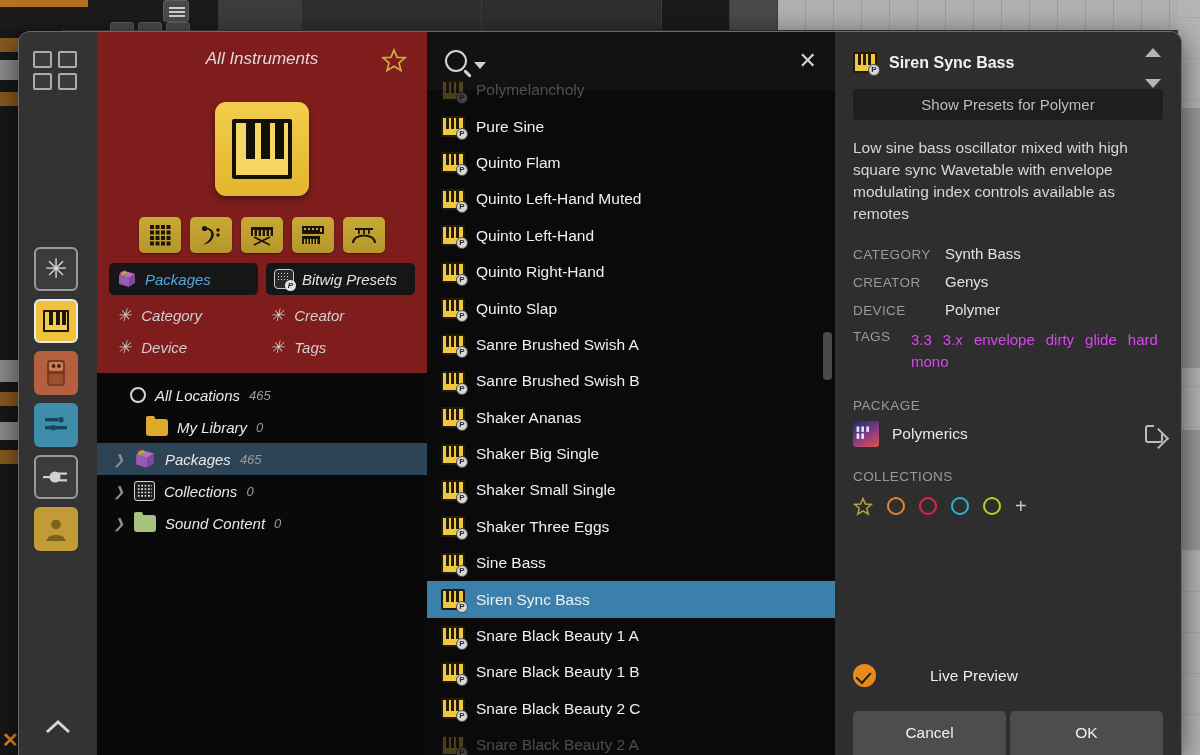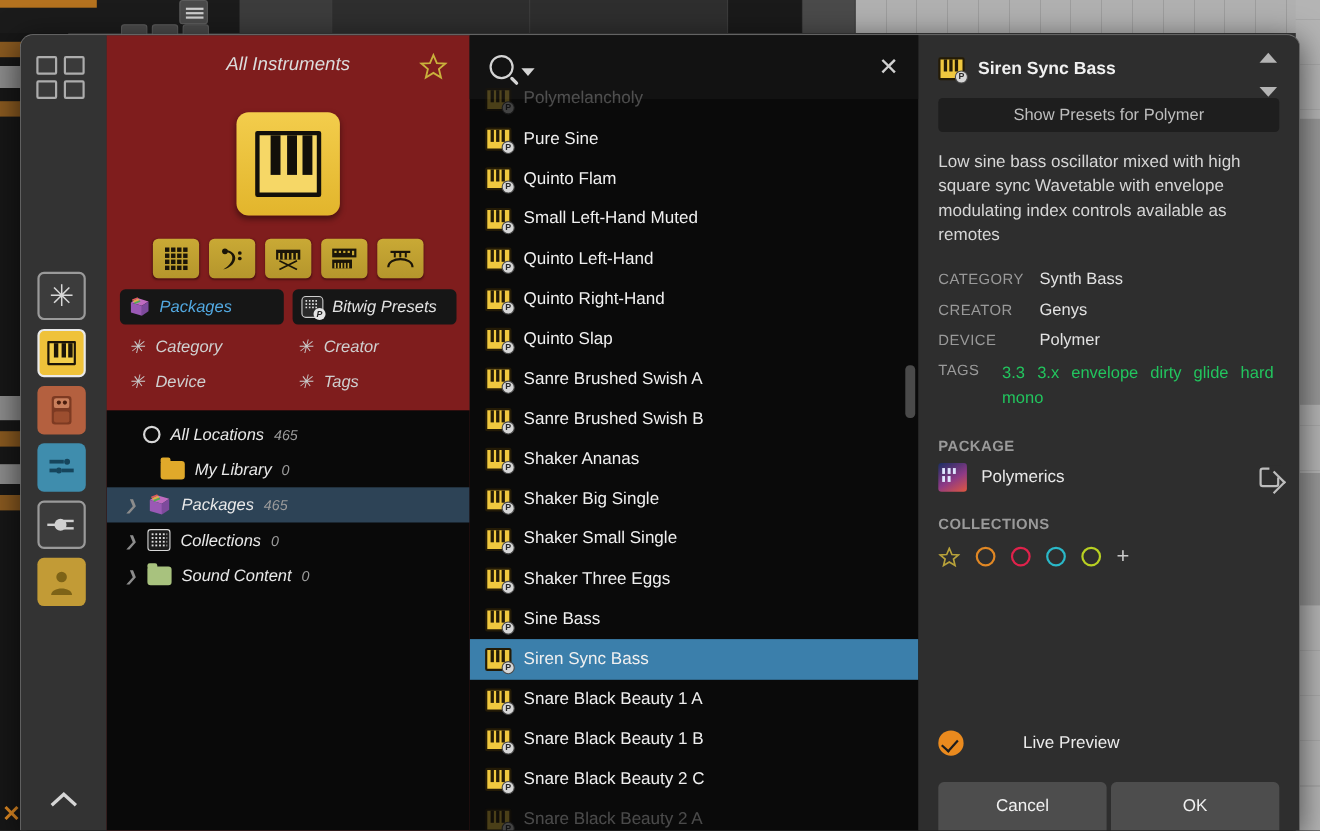--- a/index.html
+++ b/index.html
@@ -156,22 +156,22 @@
   .spin .dn { border-top:9px solid #b4b4b4; bottom:2px;}
   .show-presets {
     margin:16px 18px 0 18px; height:31px; background:#1e1e1e; border-radius:4px;
     display:flex; align-items:center; justify-content:center; color:#bdbdbd; font-size:15px; cursor:pointer;
   }
   .det-desc { margin:17px 18px 0 18px; font-size:15.5px; line-height:22px; color:#d6d6d6; }
   .meta { margin:20px 18px 0 18px; }
   .meta-row { display:flex; margin-bottom:11px; font-size:14.5px; align-items:baseline;}
   .meta-key { color:#9a9a9a; font-size:13.5px; letter-spacing:.4px; flex:0 0 92px;}
   .meta-val { color:#e2e2e2; font-size:15px;}
-  .tags { display:flex; flex-wrap:wrap; gap:0 11px; color:#22c55e; font-size:15px; line-height:22px;}
-  .sec-label { margin:8px 18px 8px 18px; color:#9a9a9a; font-size:13.5px; letter-spacing:.4px;font-weight:bold;}
+  .tags { display:flex; flex-wrap:wrap; gap:0 11px; color:#d946ef; font-size:15px; line-height:22px;}
+  .sec-label { margin:8px 18px 8px 18px; color:#9a9a9a; font-size:13.5px; letter-spacing:.4px;}
   .pkg-row { display:flex; align-items:center; gap:13px; margin:0 18px; cursor:pointer;}
   .pkg-thumb { width:26px; height:26px; border-radius:3px; flex:0 0 26px; position:relative; overflow:hidden;
      background:linear-gradient(150deg,#1b2f63 0%,#8d3a86 55%,#e0573f 100%); }
   .pkg-thumb .g { position:absolute; left:3px; top:4px; color:#dfe6ff; font-size:7px; line-height:7px; letter-spacing:1px;}
   .pkg-name { color:#e8e8e8; font-size:15.5px; flex:1;}
   .ext-link { width:18px; height:18px; border:2px solid #bdbdbd; border-radius:3px; position:relative; cursor:pointer;}
   .ext-link:after { content:''; position:absolute; left:4px; top:4px; width:13px; height:13px; border-top:2px solid #bdbdbd; border-right:2px solid #bdbdbd;
      transform:rotate(45deg); transform-origin:center;}
   .ext-link:before { content:''; position:absolute; right:-4px; top:-4px; width:11px; height:11px; background:#2e2e2e;}
   .coll-dots { display:flex; align-items:center; gap:14px; margin:4px 18px 0 18px;}
@@ -510,21 +510,21 @@
         </div>
         <div class="preset-row">
           <span class="pk">
             <span class="body">
               <i style="left:3px"></i>
               <i style="left:8px"></i>
               <i style="left:13px"></i>
             </span>
             <span class="pb">P</span>
           </span>
-          <span class="preset-name">Small Left-Hand Muted</span>
+          <span class="preset-name">Quinto Left-Hand Muted</span>
         </div>
         <div class="preset-row">
           <span class="pk">
             <span class="body">
               <i style="left:3px"></i>
               <i style="left:8px"></i>
               <i style="left:13px"></i>
             </span>
             <span class="pb">P</span>
           </span>

